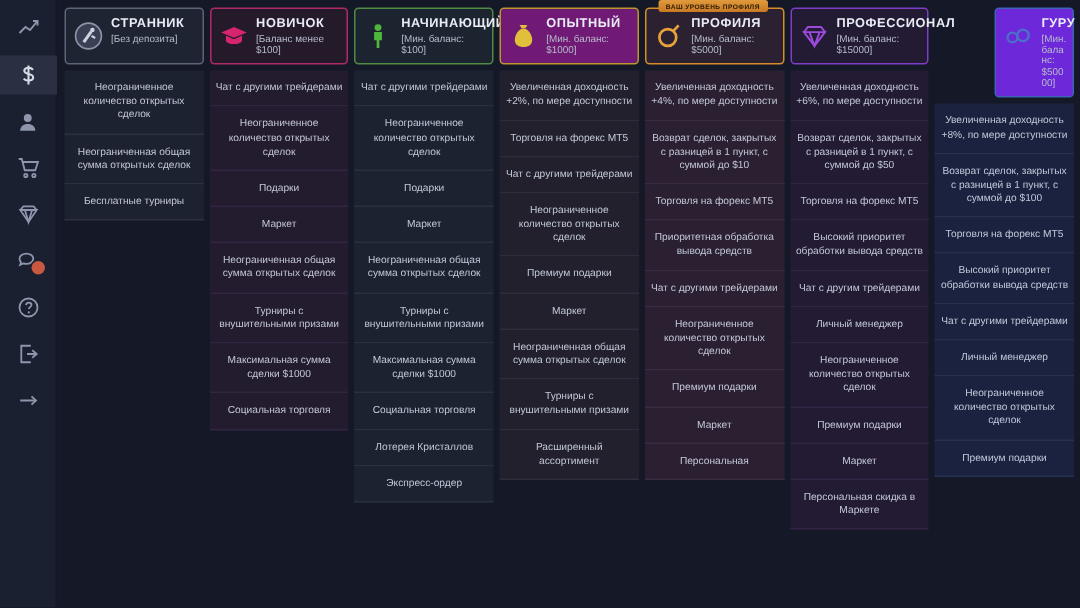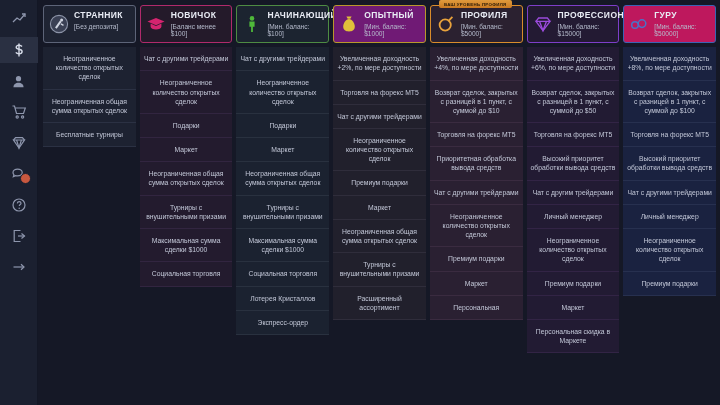--- a/index.html
+++ b/index.html
@@ -91,21 +91,21 @@
 
   .p-experienced .plan-head{border-color:#b9972c;background:#701a75;}
   .p-experienced .feature{background:#21202c;border-bottom-color:#2f2d3b;}
 
   .p-master .plan-head{border-color:#d98c2b;background:#2b2130;}
   .p-master .feature{background:#2a2032;border-bottom-color:#3a2b40;}
 
   .p-professional .plan-head{border-color:#7d3ec9;background:#231a33;}
   .p-professional .feature{background:#221b33;border-bottom-color:#322445;}
 
-  .p-guru .plan-head{border-color:#3c63b5;background:#be185d;}
+  .p-guru .plan-head{border-color:#3c63b5;background:#6d28d9;margin-left:40px;}
   .p-guru .feature{background:#1a2240;border-bottom-color:#27304f;}
 </style>
 </head>
 <body>
 
 <div class="app">
 
   <div class="sidebar">
 
     <div class="sb-item">

